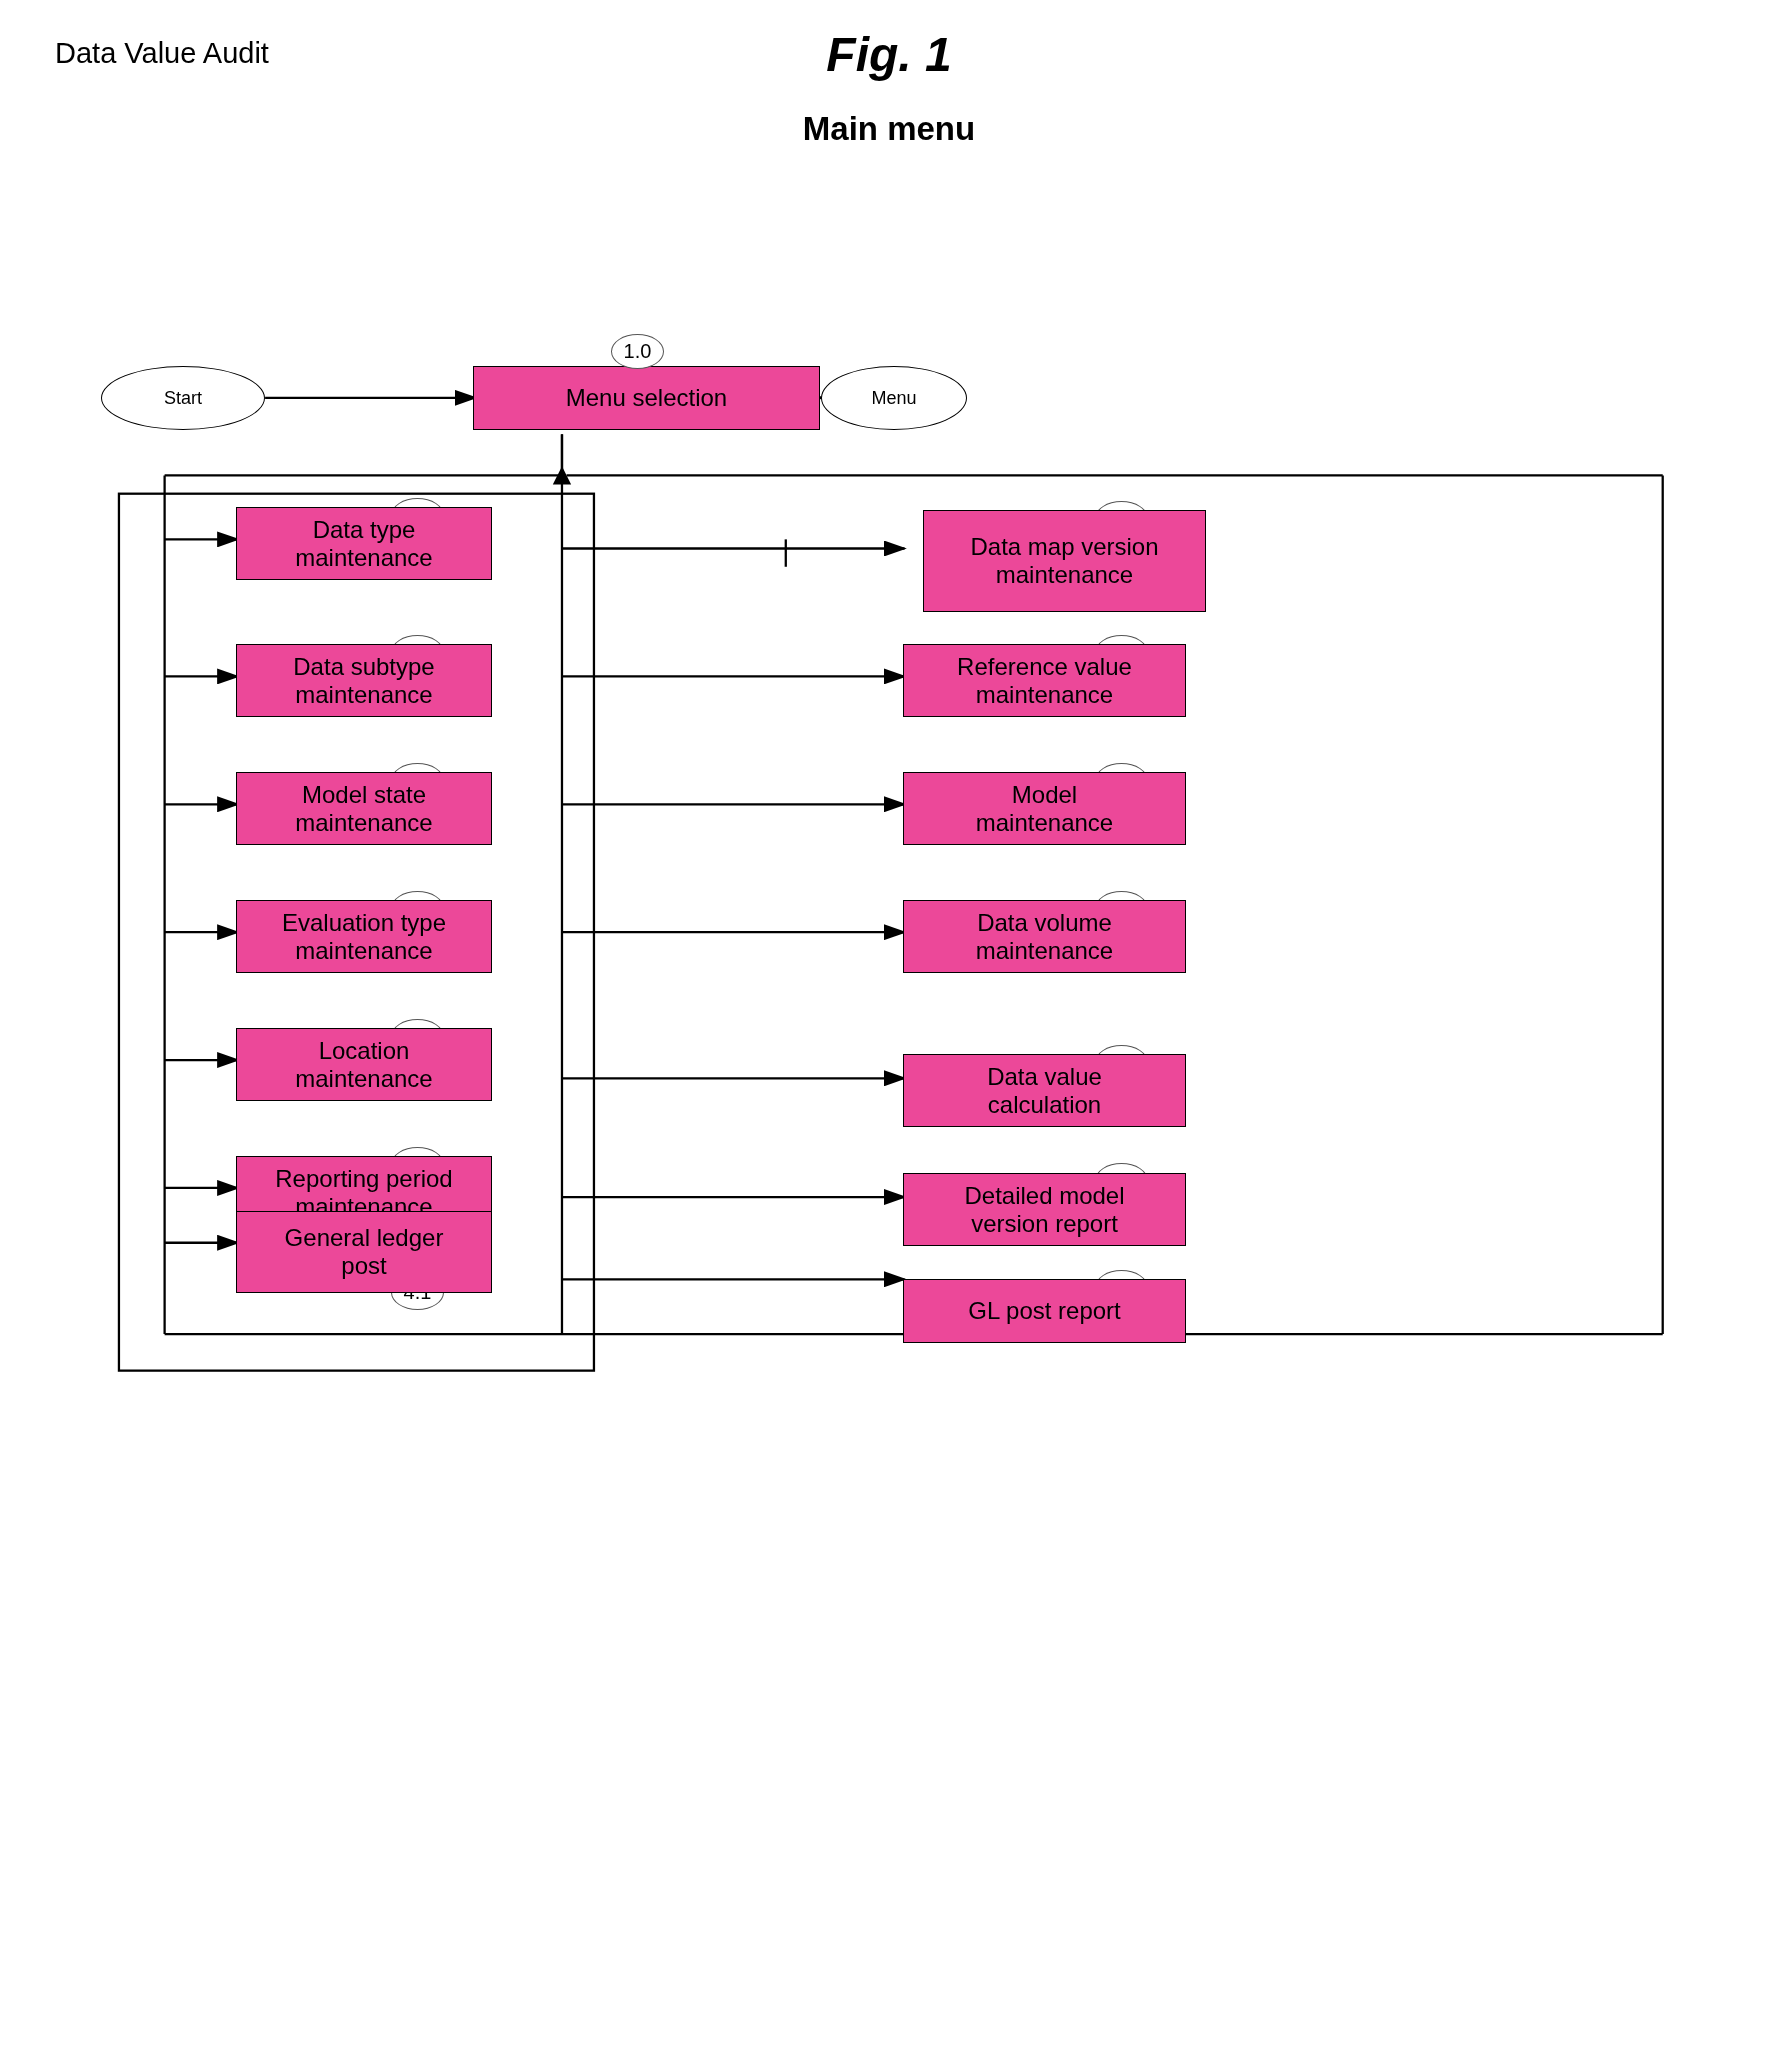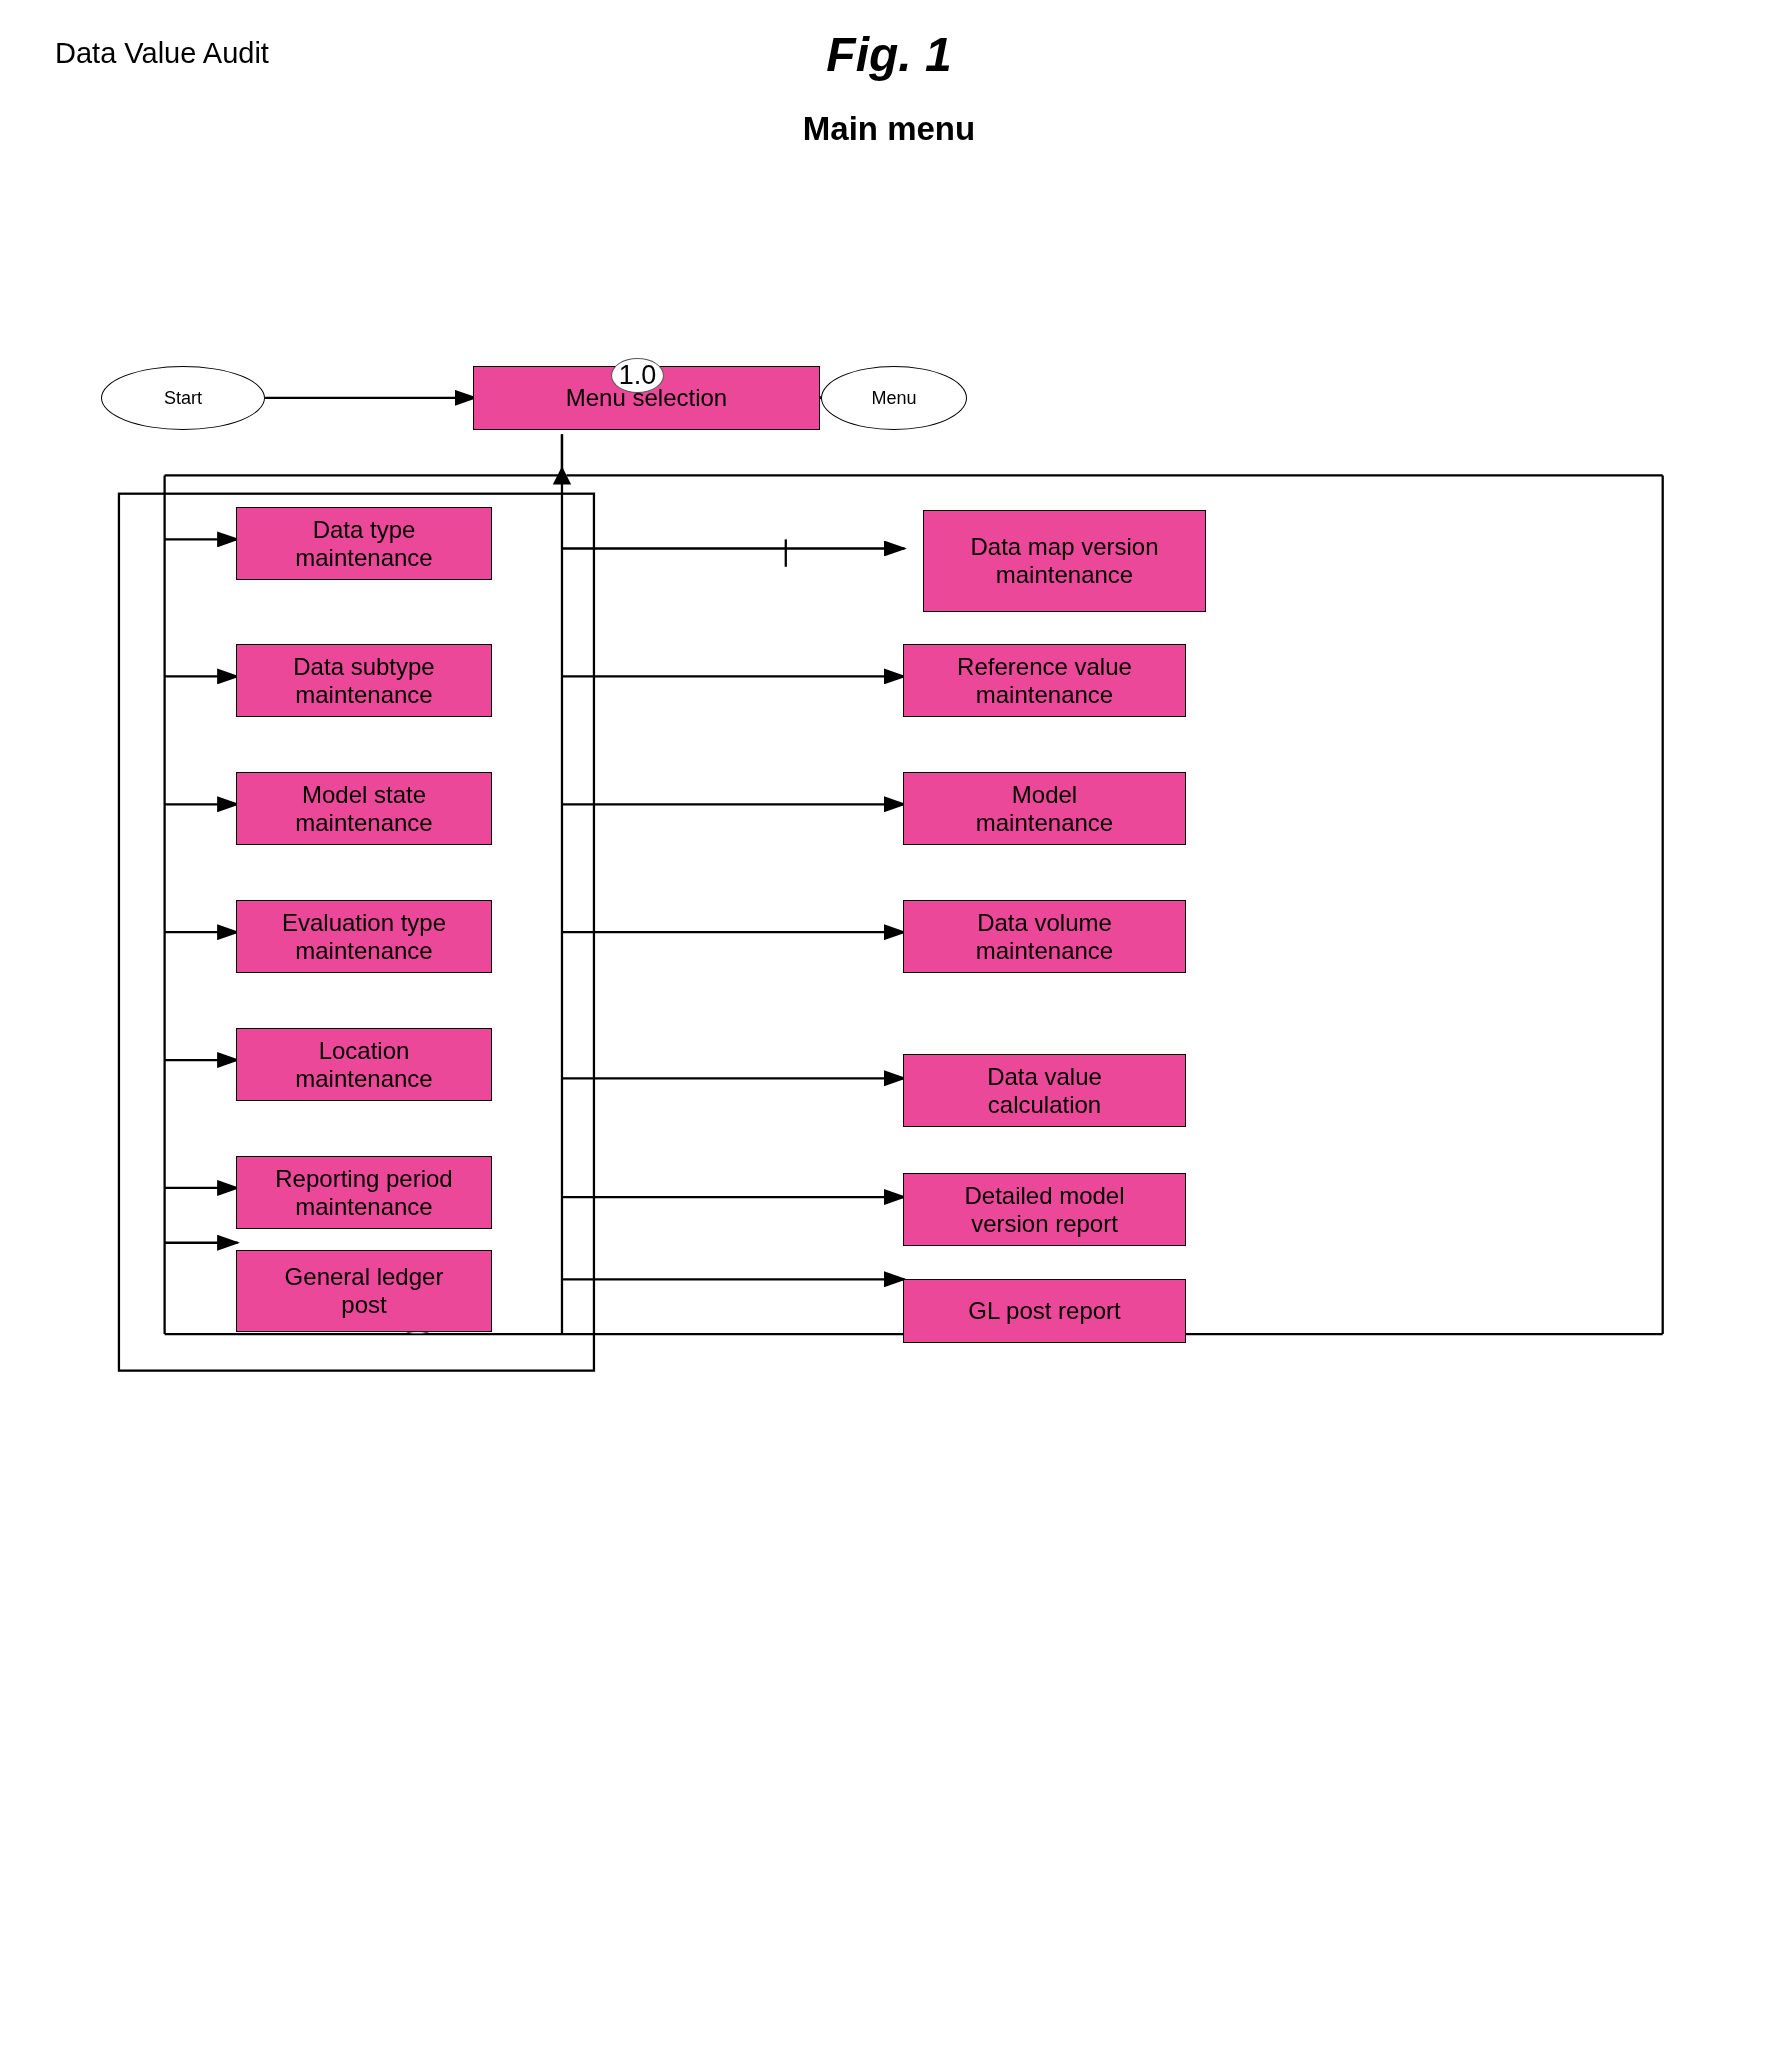--- a/index.html
+++ b/index.html
@@ -78,28 +78,27 @@
       font-size: 24px;
       text-align: center;
       padding: 7.3px;
     }
 
     
     .bubble {
       border: 1.4px solid #555;
       border-radius: 50%;
       background: #fff;
-      font-size: 27px;
+      font-size: 20px;
       position: absolute;
       display: flex;
       align-items: center;
       justify-content: center;
       width: 53px;
       height: 35px;
-      margin-top: 24px;
     }
 
     
     .svg-overlay {
       position: absolute;
       top: 0;
       left: 0;
       width: 100%;
       height: 100%;
       pointer-events: none;
@@ -246,21 +245,21 @@
 
     <div class="rect-box" style="left:181px; top:973px; width:256px; height:73px; white-space:pre-line;">
       <span style="white-space:pre-line;">Reporting period
 maintenance</span>
     </div>
 
     <div class="bubble" style="left:336px; top:1092px;">
       <span>4.1</span>
     </div>
 
-    <div class="rect-box" style="left:181px; top:1028px; width:256px; height:82px; white-space:pre-line;margin-top:39px;">
+    <div class="rect-box" style="left:181px; top:1028px; width:256px; height:82px; white-space:pre-line;">
       <span style="white-space:pre-line;">General ledger
 post</span>
     </div>
 
     <div class="bubble" style="left:1040px; top:318px;">
       <span>2.1</span>
     </div>
 
     <div class="rect-box" style="left:868px; top:327px; width:283px; height:102px; white-space:pre-line;align-items:center;">
       <span style="white-space:pre-line;">Data map version

